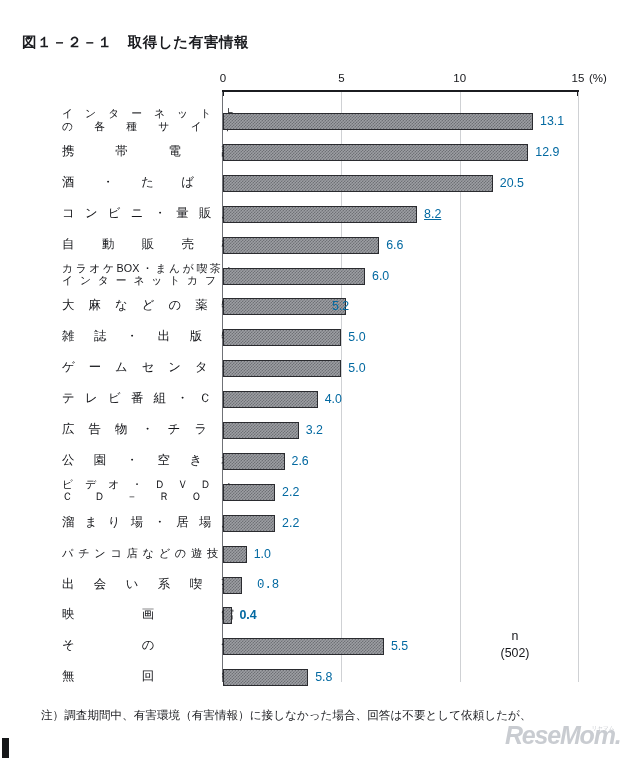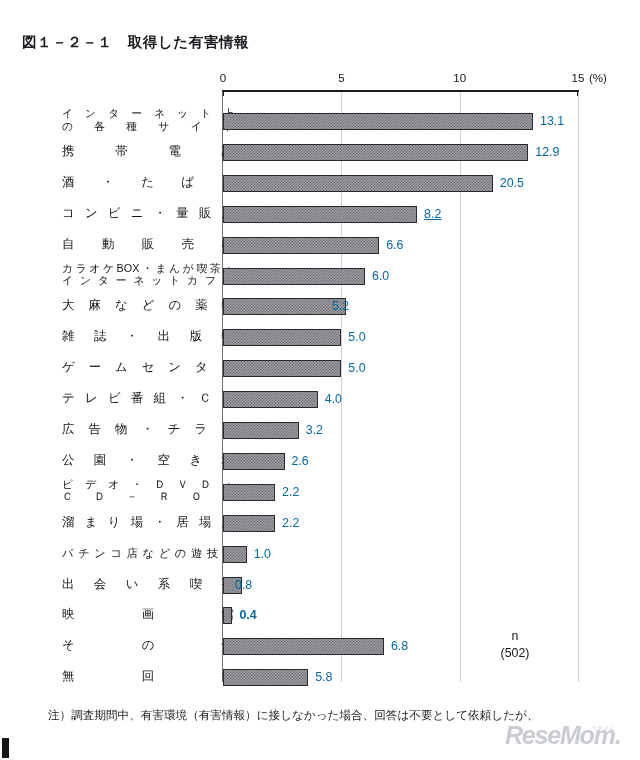--- a/index.html
+++ b/index.html
@@ -79,21 +79,21 @@
   }
 
   
   .n-block{
     position:absolute;left:470px;top:628px;width:90px;text-align:center;
     font-size:12.4px;line-height:17px;color:#15161a;
   }
 
   
   .note{
-    position:absolute;left:48px;top:706px;width:560px;
+    position:absolute;left:41px;top:706px;width:560px;
     font-size:11.6px;line-height:17px;color:#1b1c20;
   }
   .note-l2{padding-left:22px;}
 
   
   .watermark{
     position:absolute;left:505px;top:722px;
     font-size:25px;font-weight:bold;font-style:italic;
     color:#c9ccd1;letter-spacing:-1.2px;line-height:26px;
     white-space:nowrap;
@@ -213,31 +213,31 @@
           <div class="val" style="left: 282.067px;">2.2</div>
         </div>
         <div class="row" style="top: 543.6px;">
           <div class="cat-label narrow" style="top: 3px;">パチンコ店などの遊技場</div>
           <div class="bar" style="width: 23.6667px;"></div>
           <div class="val" style="left: 253.667px; text-align: center;">1.0</div>
         </div>
         <div class="row" style="top: 574.5px;">
           <div class="cat-label" style="top: 3px;">出 会 い 系 喫 茶</div>
           <div class="bar" style="width: 18.9333px;"></div>
-          <div class="val" style="left: 235px;">0.8</div>
+          <div class="val" style="left: 257px; font-family: Liberation Mono, monospace;">0.8</div>
         </div>
         <div class="row" style="top: 605.4px;">
           <div class="cat-label" style="top: 3px;">映 画 館</div>
           <div class="bar" style="width: 9.46667px;"></div>
           <div class="val" style="left: 239.467px; font-weight: bold;">0.4</div>
         </div>
         <div class="row" style="top: 636.3px;">
           <div class="cat-label" style="top: 3px;">そ の 他</div>
           <div class="bar" style="width: 160.933px;"></div>
-          <div class="val" style="left: 390.933px;">6.8</div>
+          <div class="val" style="left: 390.933px;">5.5</div>
         </div>
         <div class="row" style="top: 667.2px;">
           <div class="cat-label" style="top: 3px;">無 回 答</div>
           <div class="bar" style="width: 85.2px;"></div>
           <div class="val" style="left: 315.2px;">5.8</div>
         </div>
       </div>
 
     <div class="n-block">
       <div>n</div>

